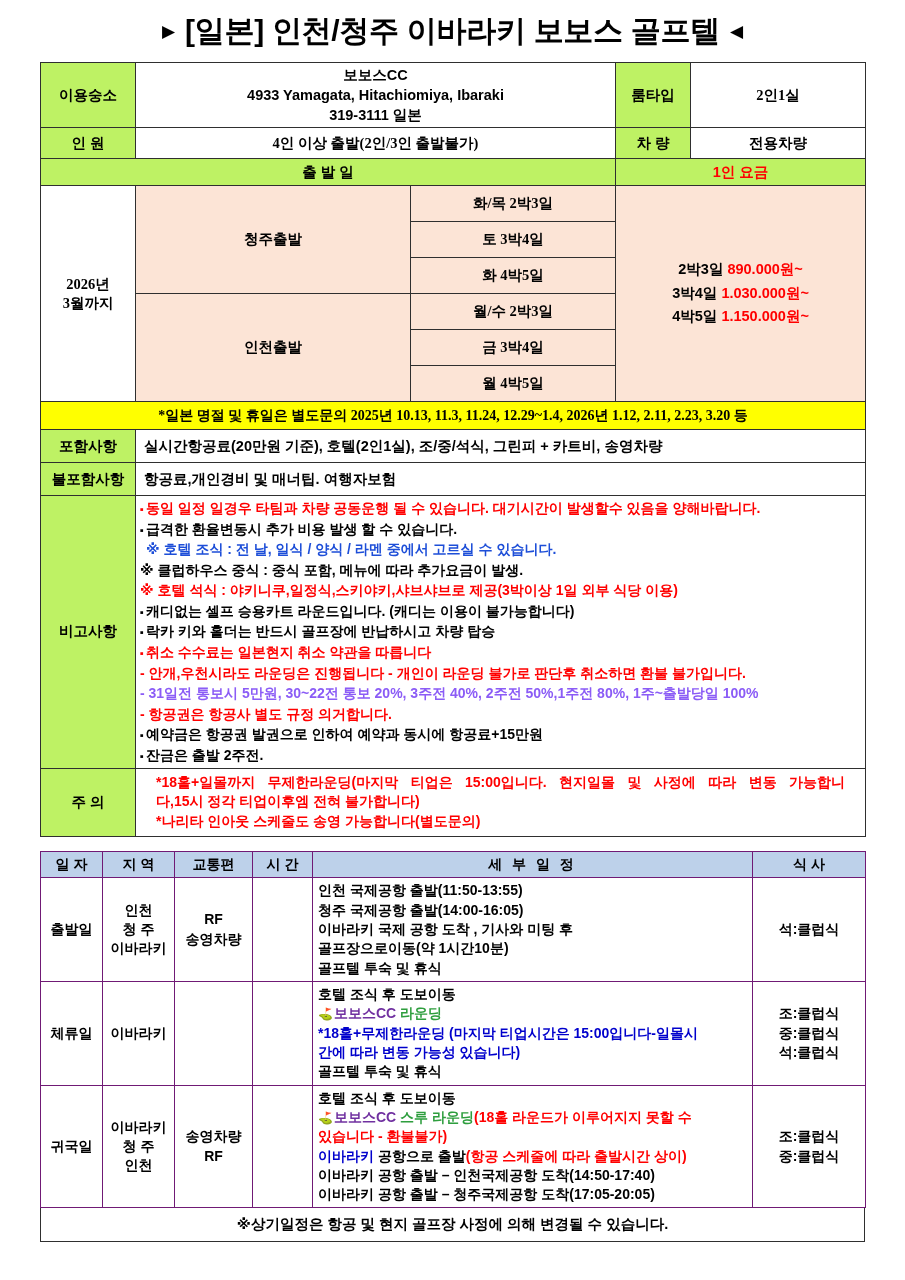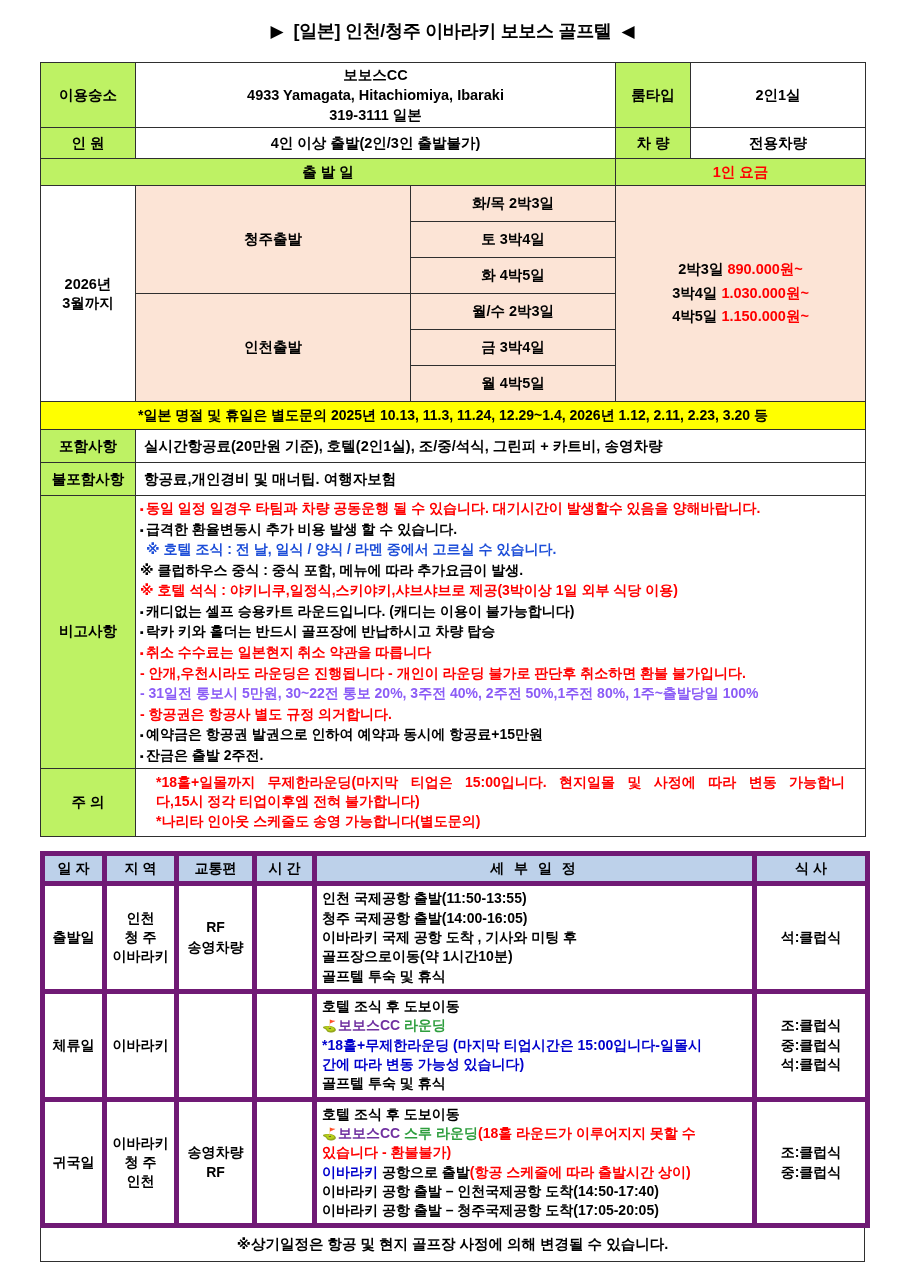--- a/index.html
+++ b/index.html
@@ -26,21 +26,21 @@
 
   
   .title-bar {
     height: 62px;
     display: flex;
     align-items: center;
     justify-content: center;
     gap: 10px;
   }
   .title-text {
-    font-size: 18px;
+    font-size: 30px;
     font-weight: bold;
     letter-spacing: -0.3px;
     white-space: nowrap;
   }
   .tri {
     font-size: 17px;
     line-height: 1;
     font-weight: bold;
   }
 
@@ -55,21 +55,21 @@
     padding: 2px 4px;
     vertical-align: middle;
     font-size: 14.5px;
     font-weight: bold;
     line-height: 1.28;
   }
   .hdr      { background: #bef264; text-align: center; }
   .peach    { background: #fce4d6; }
   .white    { background: #ffffff; }
   .yellow   { background: #ffff00; }
-  .c        { text-align: center; }
+  .c        { text-align: center; font-family: Liberation Serif, serif; }
   .l        { text-align: left; }
   .red      { color: #ff0000; }
   .green    { color: #2e9e3e; }
   .sp3      { letter-spacing: 3px; }
 
   
   .info-cell-lodging { height: 60px; }
   .lodging-lines { text-align: center; line-height: 1.38; }
   .price-box {
     text-align: center;
@@ -100,21 +100,21 @@
   }
 
   
   .spacer { height: 14px; }
   table.itin {
     border-collapse: collapse;
     width: 825px;
     table-layout: fixed;
   }
   table.itin td, table.itin th {
-    border: 5px solid #701a75;
+    border: 1px solid #701a75;
     font-size: 14px;
     font-weight: bold;
     padding: 3px 5px;
     vertical-align: middle;
     line-height: 1.38;
   }
   .itin-head td { background: #bdd1ea; text-align: center; font-size: 15px; }
   .stack { text-align: center; line-height: 1.62; }
   .detail { text-align: left; line-height: 1.46; }
   .meals  { text-align: center; line-height: 1.62; }

